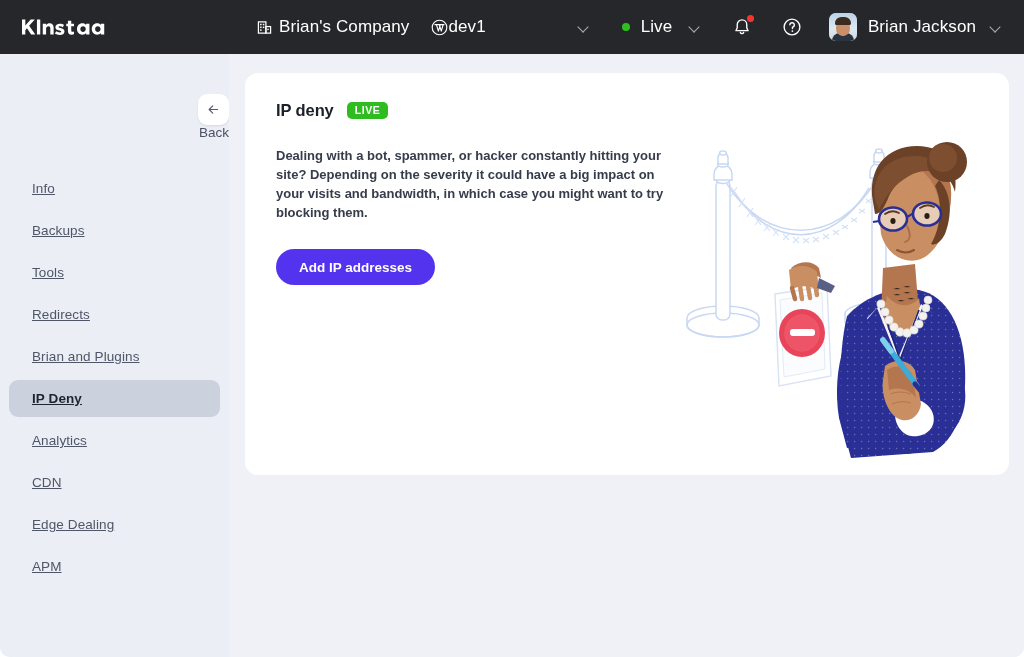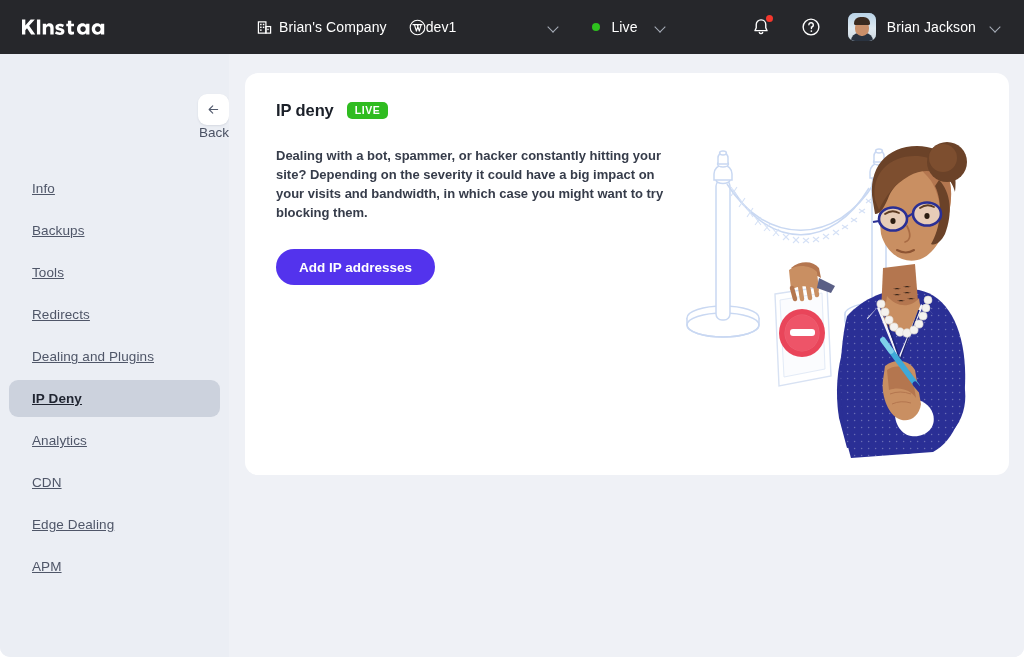--- a/index.html
+++ b/index.html
@@ -45,21 +45,21 @@
     display: flex;
     align-items: center;
     height: 54px;
   }
 
   .tb-company { margin-left: 137px; display: flex; align-items: center; gap: 7px; }
   .tb-site    { margin-left: 22px;  display: flex; align-items: center; gap: 0; }
 
   .tb-label {
     color: #ffffff;
-    font-size: 14px;
+    font-size: 17px;
     font-weight: 500;
     letter-spacing: 0.1px;
     white-space: nowrap;
   }
 
   .tb-icon { display: flex; align-items: center; justify-content: center; }
 
   .chev {
     width: 12px; height: 12px;
     display: inline-block;
@@ -352,21 +352,21 @@
       <div class="nav-item">
         <span>Backups</span>
       </div>
       <div class="nav-item">
         <span>Tools</span>
       </div>
       <div class="nav-item">
         <span>Redirects</span>
       </div>
       <div class="nav-item">
-        <span>Dealing and Plugins</span>
+        <span>Brian and Plugins</span>
       </div>
       <div class="nav-item active">
         <span>IP Deny</span>
       </div>
       <div class="nav-item">
         <span>Analytics</span>
       </div>
       <div class="nav-item">
         <span>CDN</span>
       </div>

